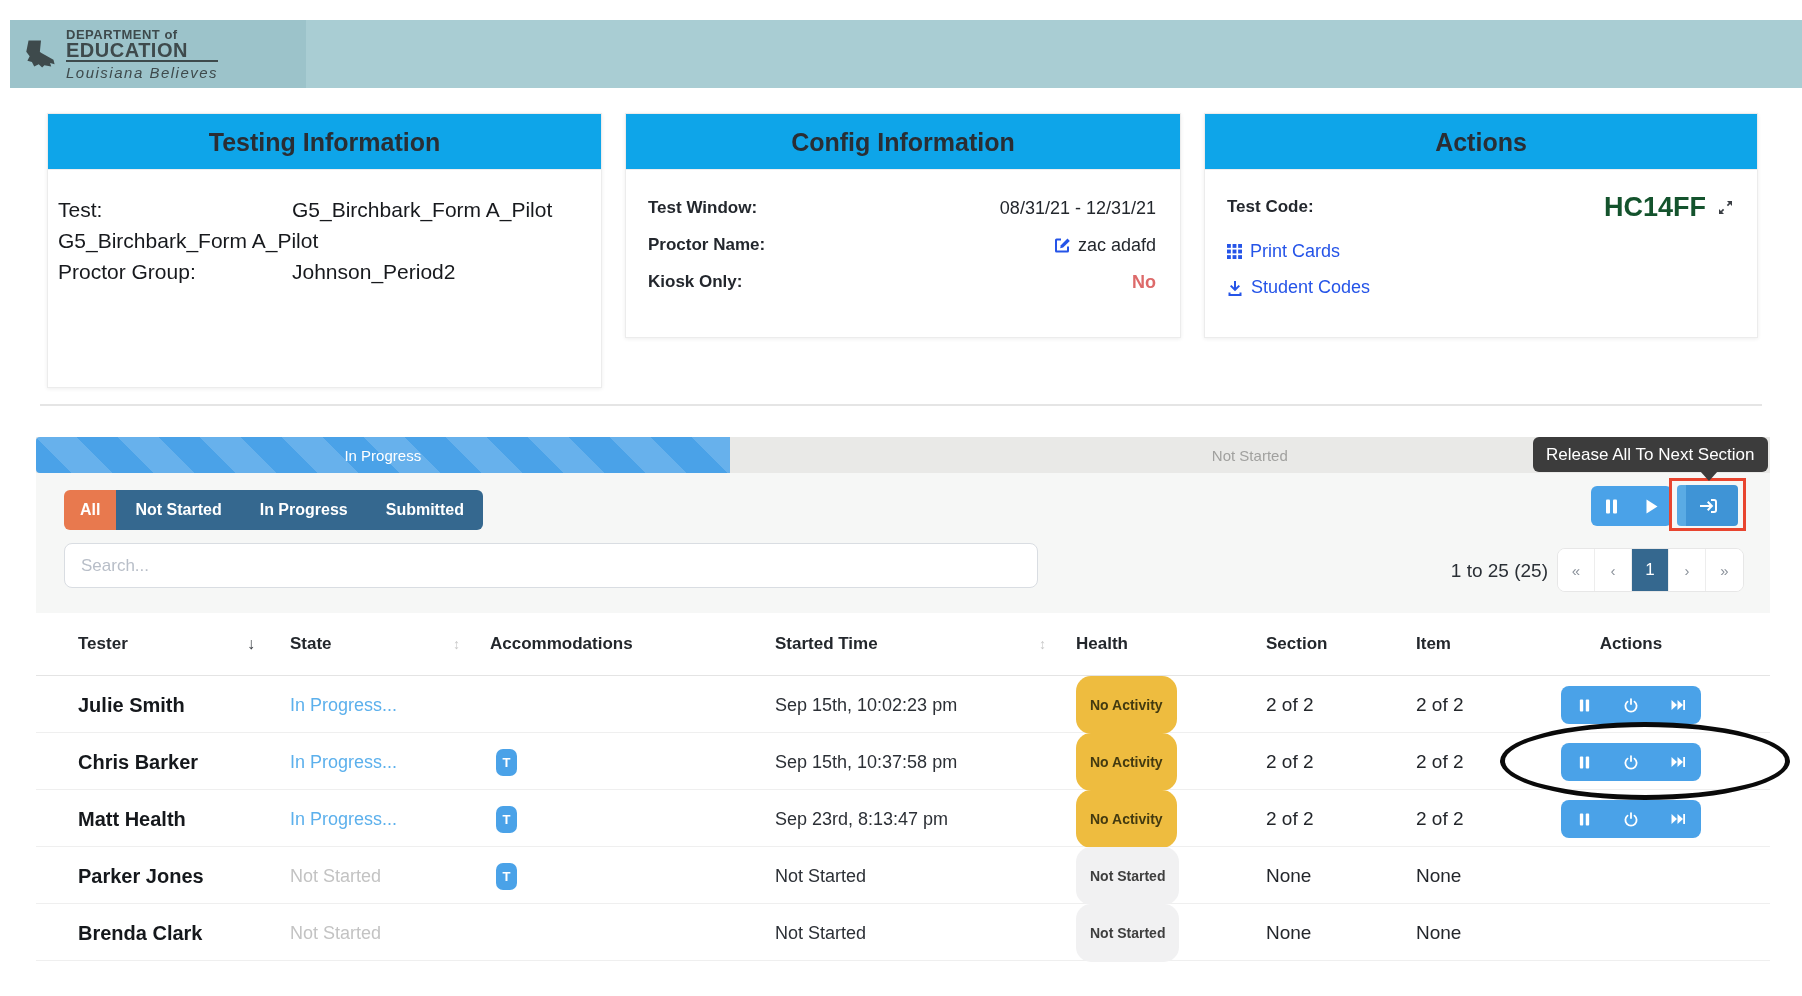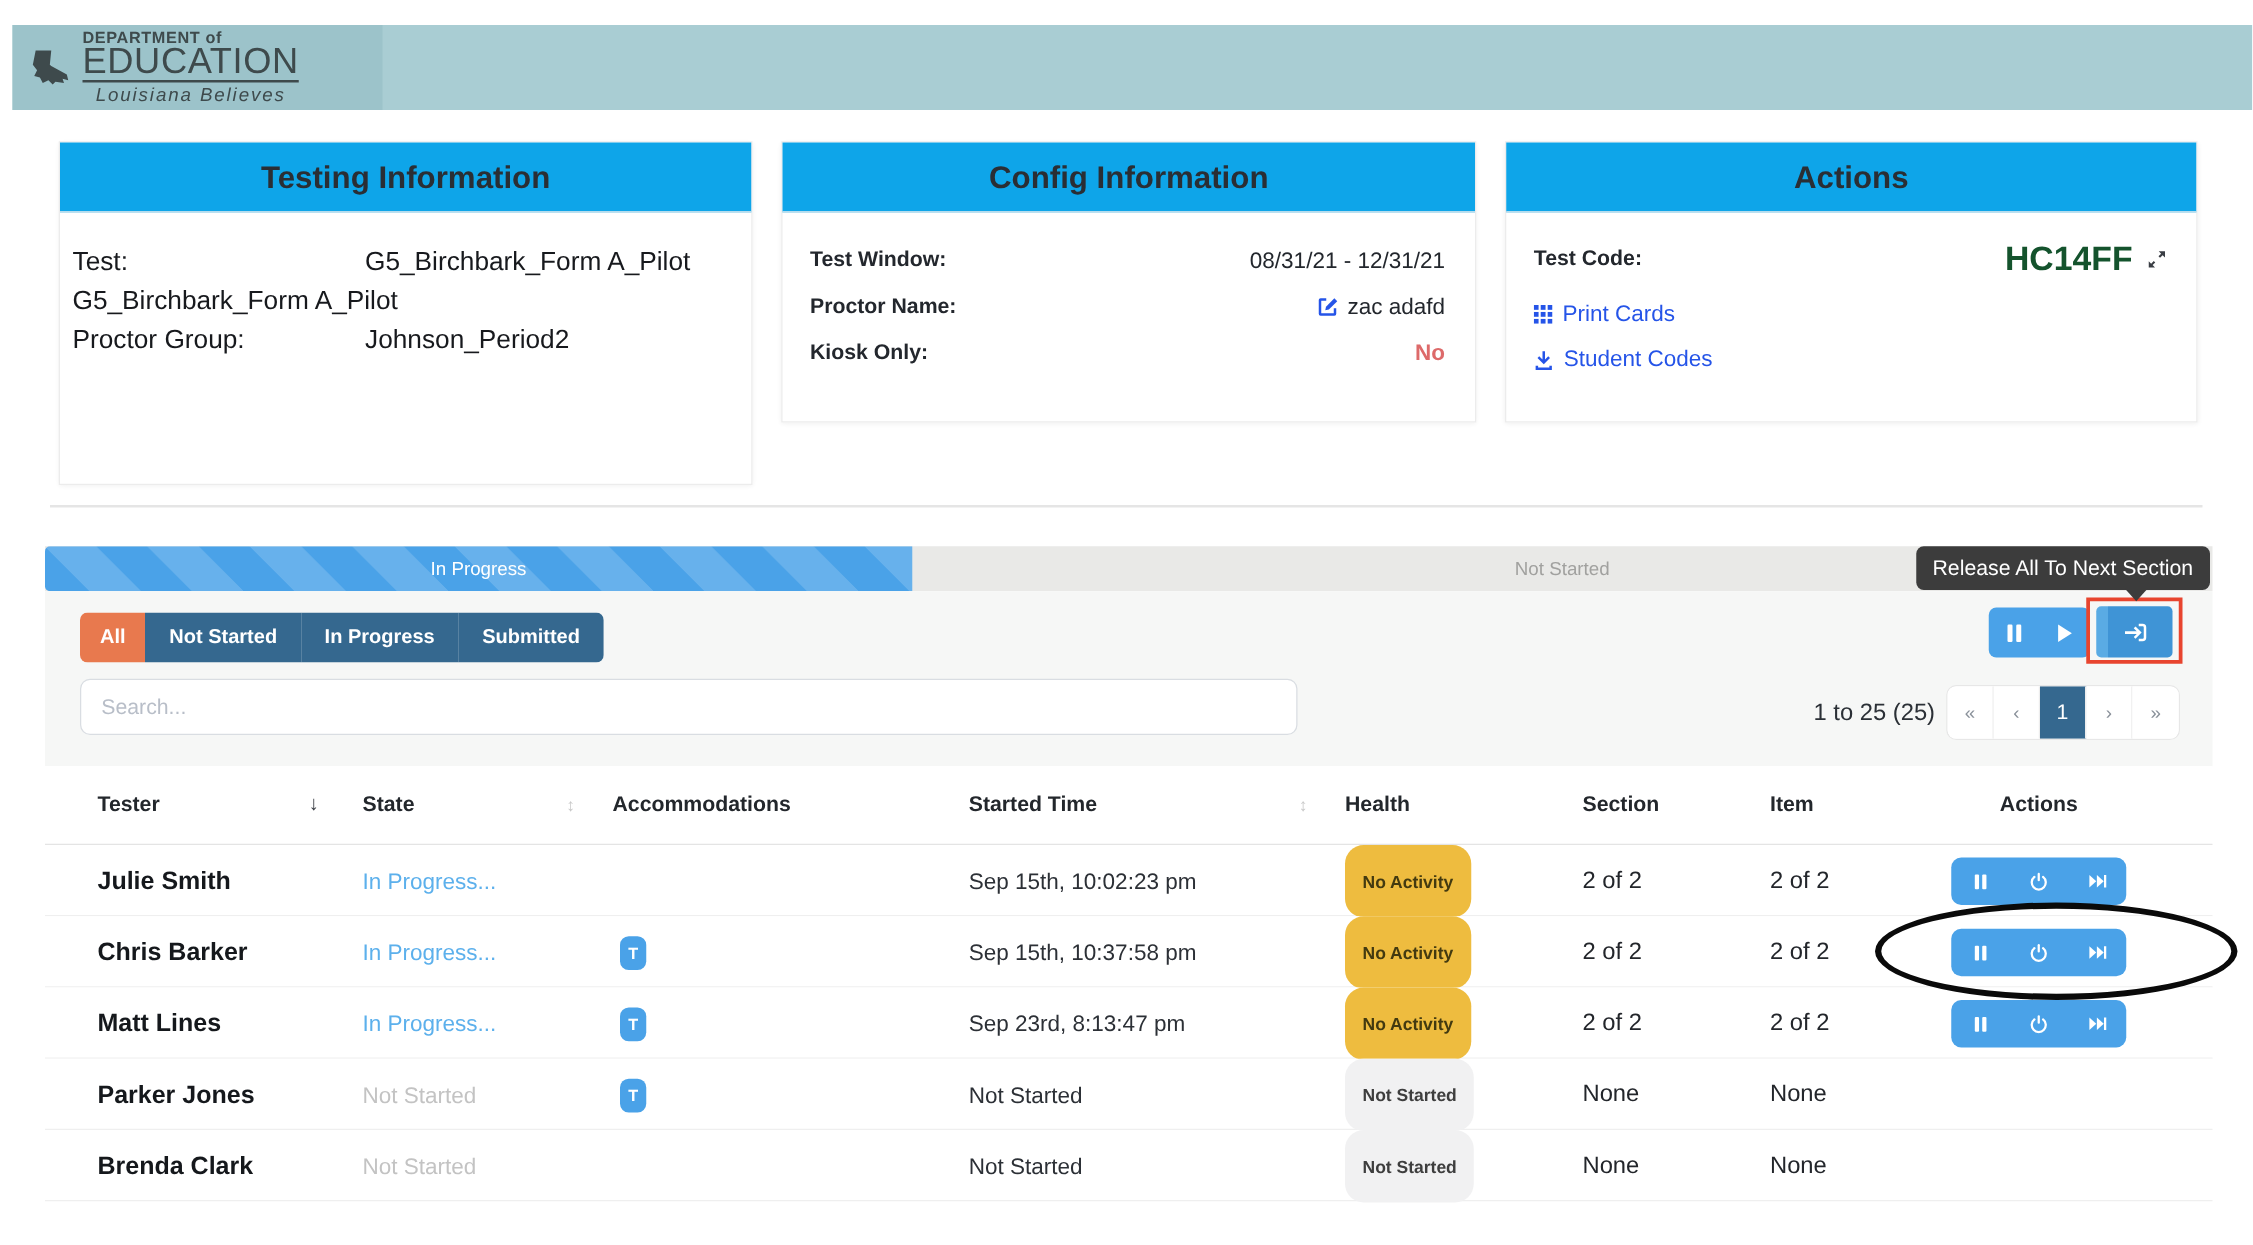--- a/index.html
+++ b/index.html
@@ -6,21 +6,21 @@
   body { background:#fff; font-family:"Liberation Sans", sans-serif; }
   .screen { position:relative; width:1802px; height:996px; background:#fff; overflow:hidden; }
 
   
   .topbar { position:absolute; left:10px; top:20px; width:1792px; height:68px; background:#a9cdd3; }
   .logo-block { position:absolute; left:0; top:0; width:296px; height:68px; background:#9cc3ca;
     display:flex; align-items:center; padding-left:14px; }
   .logo-inner { color:#3e4a4c; }
   .logo-top { display:flex; align-items:flex-end; gap:4px; border-bottom:2px solid #3e4a4c; padding-bottom:1px; }
   .logo-text1 { font-size:13px; font-weight:bold; letter-spacing:.5px; line-height:1; }
-  .logo-text2 { font-size:29px; font-weight:normal; letter-spacing:.5px; line-height:.9; }
+  .logo-text2 { font-size:20px; font-weight:bold; letter-spacing:.5px; line-height:.9; }
   .logo-tagline { font-size:15px; font-style:italic; letter-spacing:1.5px; margin-top:2px; text-align:center; }
 
   
   .card { position:absolute; background:#fff; border:1px solid #ececec; box-shadow:0 1px 4px rgba(0,0,0,.07); }
   .card-header { height:56px; background:#0ea5e9; border-bottom:1px solid #eee; text-align:center;
     line-height:56px; font-size:25px; font-weight:bold; color:#2a2e34; }
   .card-testing { left:47px; top:113px; width:555px; height:275px; }
   .card-config  { left:625px; top:113px; width:556px; height:225px; }
   .card-actions { left:1204px; top:113px; width:554px; height:225px; }
 
@@ -396,21 +396,21 @@
                   <path d="M7.5 1l5.5 5-5.5 5z"></path>
                   <rect x="13.2" y="1" width="1.8" height="10"></rect>
                 </svg>
               </span>
             </div>
         </div>
       </div>
     </div>
 
     <div class="trow">
-      <div class="td-name">Matt Lines</div>
+      <div class="td-name">Matt Health</div>
       <div><span class="state-link">In Progress...</span></div>
       <div><span class="t-badge">T</span></div>
       <div class="td-time">Sep 23rd, 8:13:47 pm</div>
       <div><span class="pill pill-amber">No Activity</span></div>
       <div class="td-count">2 of 2</div>
       <div class="td-count">2 of 2</div>
       <div>
         <div class="row-actions">
           <div class="ctl-btn">
               <span>

